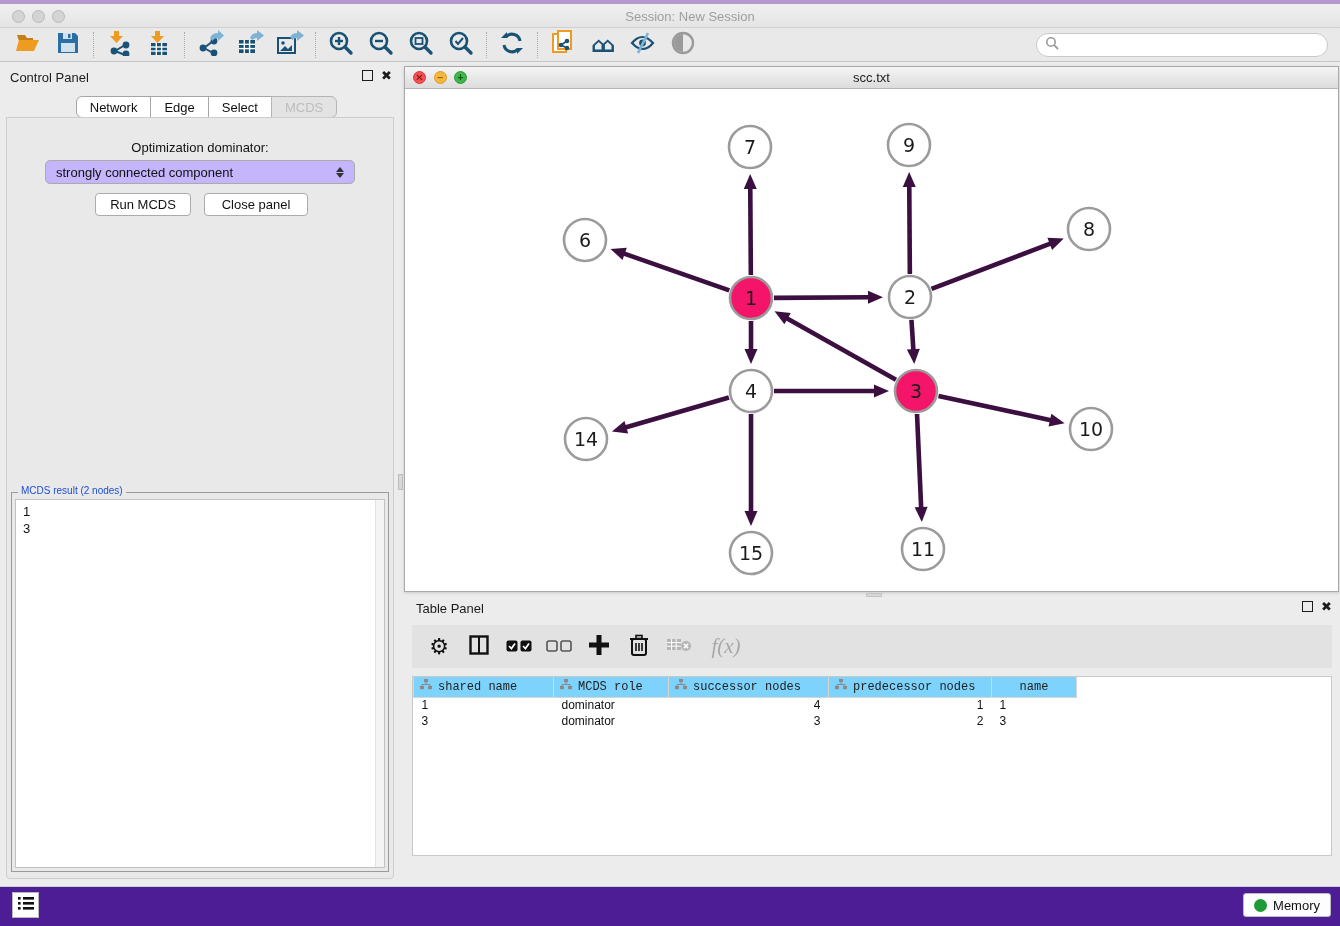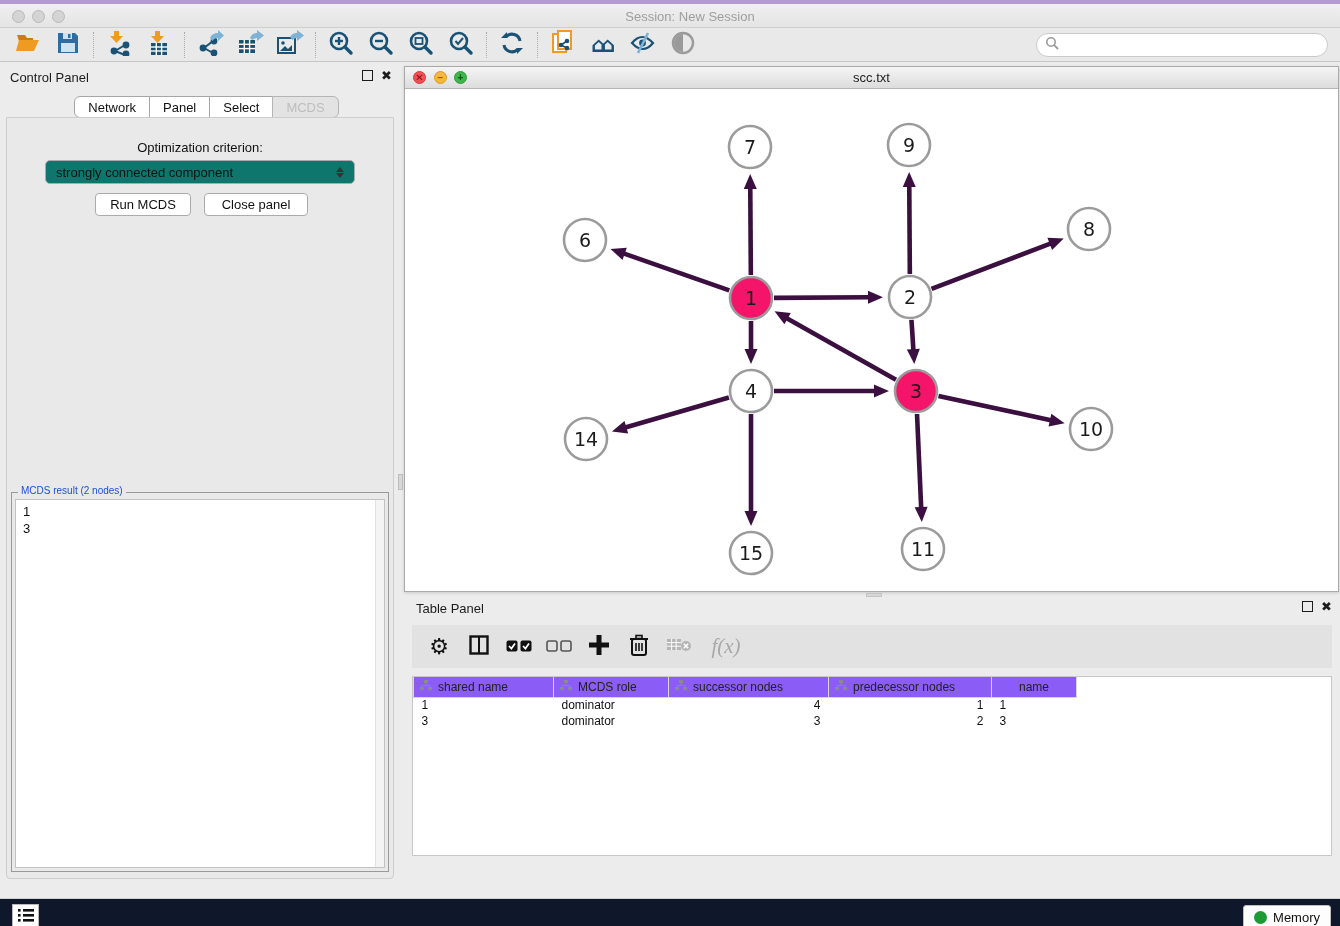--- a/index.html
+++ b/index.html
@@ -33,21 +33,21 @@
   .float-icon { width:11px; height:11px; border:1.6px solid #1c1c1c; display:inline-block; }
   .close-icon { font-size:13px; font-weight:bold; color:#1c1c1c; line-height:11px; }
   #cp-tabs { position:absolute; left:0; top:34px; width:100%; display:flex; justify-content:center; }
   .tabgroup { display:flex; }
   .tab { height:22px; padding:0 13px; background:#fff; border:1px solid #a6a6a6; font-size:13px; color:#111; display:flex; align-items:center; margin-left:-1px; cursor:default; }
   .tab.first { border-radius:6px 0 0 6px; margin-left:13px; }
   .tab.last { border-radius:0 6px 6px 0; }
   .tab.selected { background:#e3e3e3; color:#bdbdbd; border-color:#b5b5b5; }
   #cp-body { position:absolute; left:6px; right:6px; top:55px; bottom:11px; background:#e9e9e9; border:1px solid #cdcdcd; border-radius:0 0 4px 4px; }
   #opt-label { position:absolute; width:100%; text-align:center; top:22px; font-size:13px; color:#111; }
-  #opt-select { position:absolute; left:38px; top:42px; width:310px; height:24px; background:#0f766e; border:1px solid #ababab; border-radius:5px; display:flex; align-items:center; padding:0 10px; font-size:13px; color:#111; }
+  #opt-select { position:absolute; left:38px; top:42px; width:310px; height:24px; background:#c4b5fd; border:1px solid #ababab; border-radius:5px; display:flex; align-items:center; padding:0 10px; font-size:13px; color:#111; }
   #opt-chevrons { margin-left:auto; display:flex; flex-direction:column; gap:1px; }
   #opt-chevrons span { width:0; height:0; border-left:4px solid transparent; border-right:4px solid transparent; }
   #chev-up { border-bottom:5px solid #333; }
   #chev-down { border-top:5px solid #333; }
   .cp-btn { position:absolute; top:75px; height:23px; background:#fff; border:1px solid #ababab; border-radius:4px; font-size:13px; color:#111; display:flex; align-items:center; justify-content:center; }
   #run-btn { left:88px; width:96px; }
   #close-btn { left:197px; width:104px; }
   #result-box { position:absolute; left:4px; right:4px; top:374px; bottom:6px; border:1px solid #9a9a9a; }
   #result-legend { position:absolute; left:6px; top:-8px; background:#e9e9e9; padding:0 3px; font-size:10px; color:#1d4ed8; }
   #result-area { position:absolute; left:3px; right:3px; top:6px; bottom:3px; background:#fff; border:1px solid #c2c2c2; font-size:13px; color:#111; padding:3px 0 0 7px; line-height:17px; }
@@ -68,28 +68,28 @@
 
   
   #table-panel { position:absolute; left:404px; right:0; top:534px; bottom:2px; }
   #tp-title { position:absolute; left:12px; top:5px; font-size:13px; color:#1c1c1c; }
   #tp-toolbar { position:absolute; left:8px; right:8px; top:29px; height:43px; background:#e2e2e2; display:flex; align-items:center; gap:14px; padding:0 14px; }
   .tp-icon { display:flex; align-items:center; justify-content:center; width:26px; height:26px; }
   .gear-glyph { font-family:"DejaVu Sans",sans-serif; font-size:22px; color:#111; }
   .fx-glyph { font-family:"Liberation Serif","DejaVu Serif",serif; font-style:italic; font-size:21px; color:#a8a8a8; }
   #tp-table-wrap { position:absolute; left:8px; right:8px; top:80px; height:180px; background:#fff; border:1px solid #c8c8c8; overflow:hidden; }
   table.datatable { border-collapse:collapse; font-size:12px; }
-  table.datatable th { height:20px; background:#8b5cf6; border:1px solid #d6d6d6; border-top:none; font-weight:normal; color:#222; padding:0 6px; white-space:nowrap; }
+  table.datatable th { height:20px; background:#7dd3fc; border:1px solid #d6d6d6; border-top:none; font-weight:normal; color:#222; padding:0 6px; white-space:nowrap;font-family:Liberation Mono, monospace; }
   table.datatable th .th-inner { display:flex; align-items:center; gap:6px; justify-content:flex-start; }
   table.datatable th.center .th-inner { justify-content:center; }
   table.datatable td { height:16px; padding:0 8px; color:#111; white-space:nowrap; }
   td.num { text-align:right; padding-right:18px; }
   #tp-tabs { position:absolute; left:0; width:100%; top:266px; display:flex; justify-content:center; }
   
-  #statusbar { position:absolute; left:0; bottom:0; width:100%; height:28px; background:#0f172a; border-top:1px solid #cfcfcf;padding-left:36px; }
+  #statusbar { position:absolute; left:0; bottom:0; width:100%; height:40px; background:#4c1d95; border-top:1px solid #cfcfcf;padding-left:36px; }
   #list-btn { position:absolute; left:12px; top:5px; width:27px; height:26px; background:#fdfdfd; border:1px solid #b9b9b9; display:flex; align-items:center; justify-content:center; }
   #memory-btn { position:absolute; right:9px; top:6px; height:24px; padding:0 10px; background:#fdfdfd; border:1px solid #bdbdbd; border-radius:3px; display:flex; align-items:center; gap:6px; font-size:13px; color:#111; }
   #memory-dot { width:13px; height:13px; border-radius:50%; background:#1d9a35; }
 </style>
 </head>
 <body>
 
 <div id="window">
   <div id="top-accent"></div>
 
@@ -291,27 +291,27 @@
       <div id="cp-header">
         <div id="cp-title">Control Panel</div>
         <div class="panel-icons">
           <span class="float-icon"></span>
           <span class="close-icon">✖</span>
         </div>
       </div>
       <div id="cp-tabs">
         <div class="tabgroup" id="cp-tabgroup">
             <div class="tab first">Network</div>
-            <div class="tab">Panel</div>
+            <div class="tab">Edge</div>
             <div class="tab">Select</div>
             <div class="tab last selected">MCDS</div>
           </div>
       </div>
       <div id="cp-body">
-        <div id="opt-label">Optimization criterion:</div>
+        <div id="opt-label">Optimization dominator:</div>
         <div id="opt-select">
           <span>strongly connected component</span>
           <span id="opt-chevrons">
               <span id="chev-up"></span>
               <span id="chev-down"></span>
             </span>
         </div>
         <div id="run-btn" class="cp-btn">Run MCDS</div>
         <div id="close-btn" class="cp-btn">Close panel</div>
         <div id="result-box">

